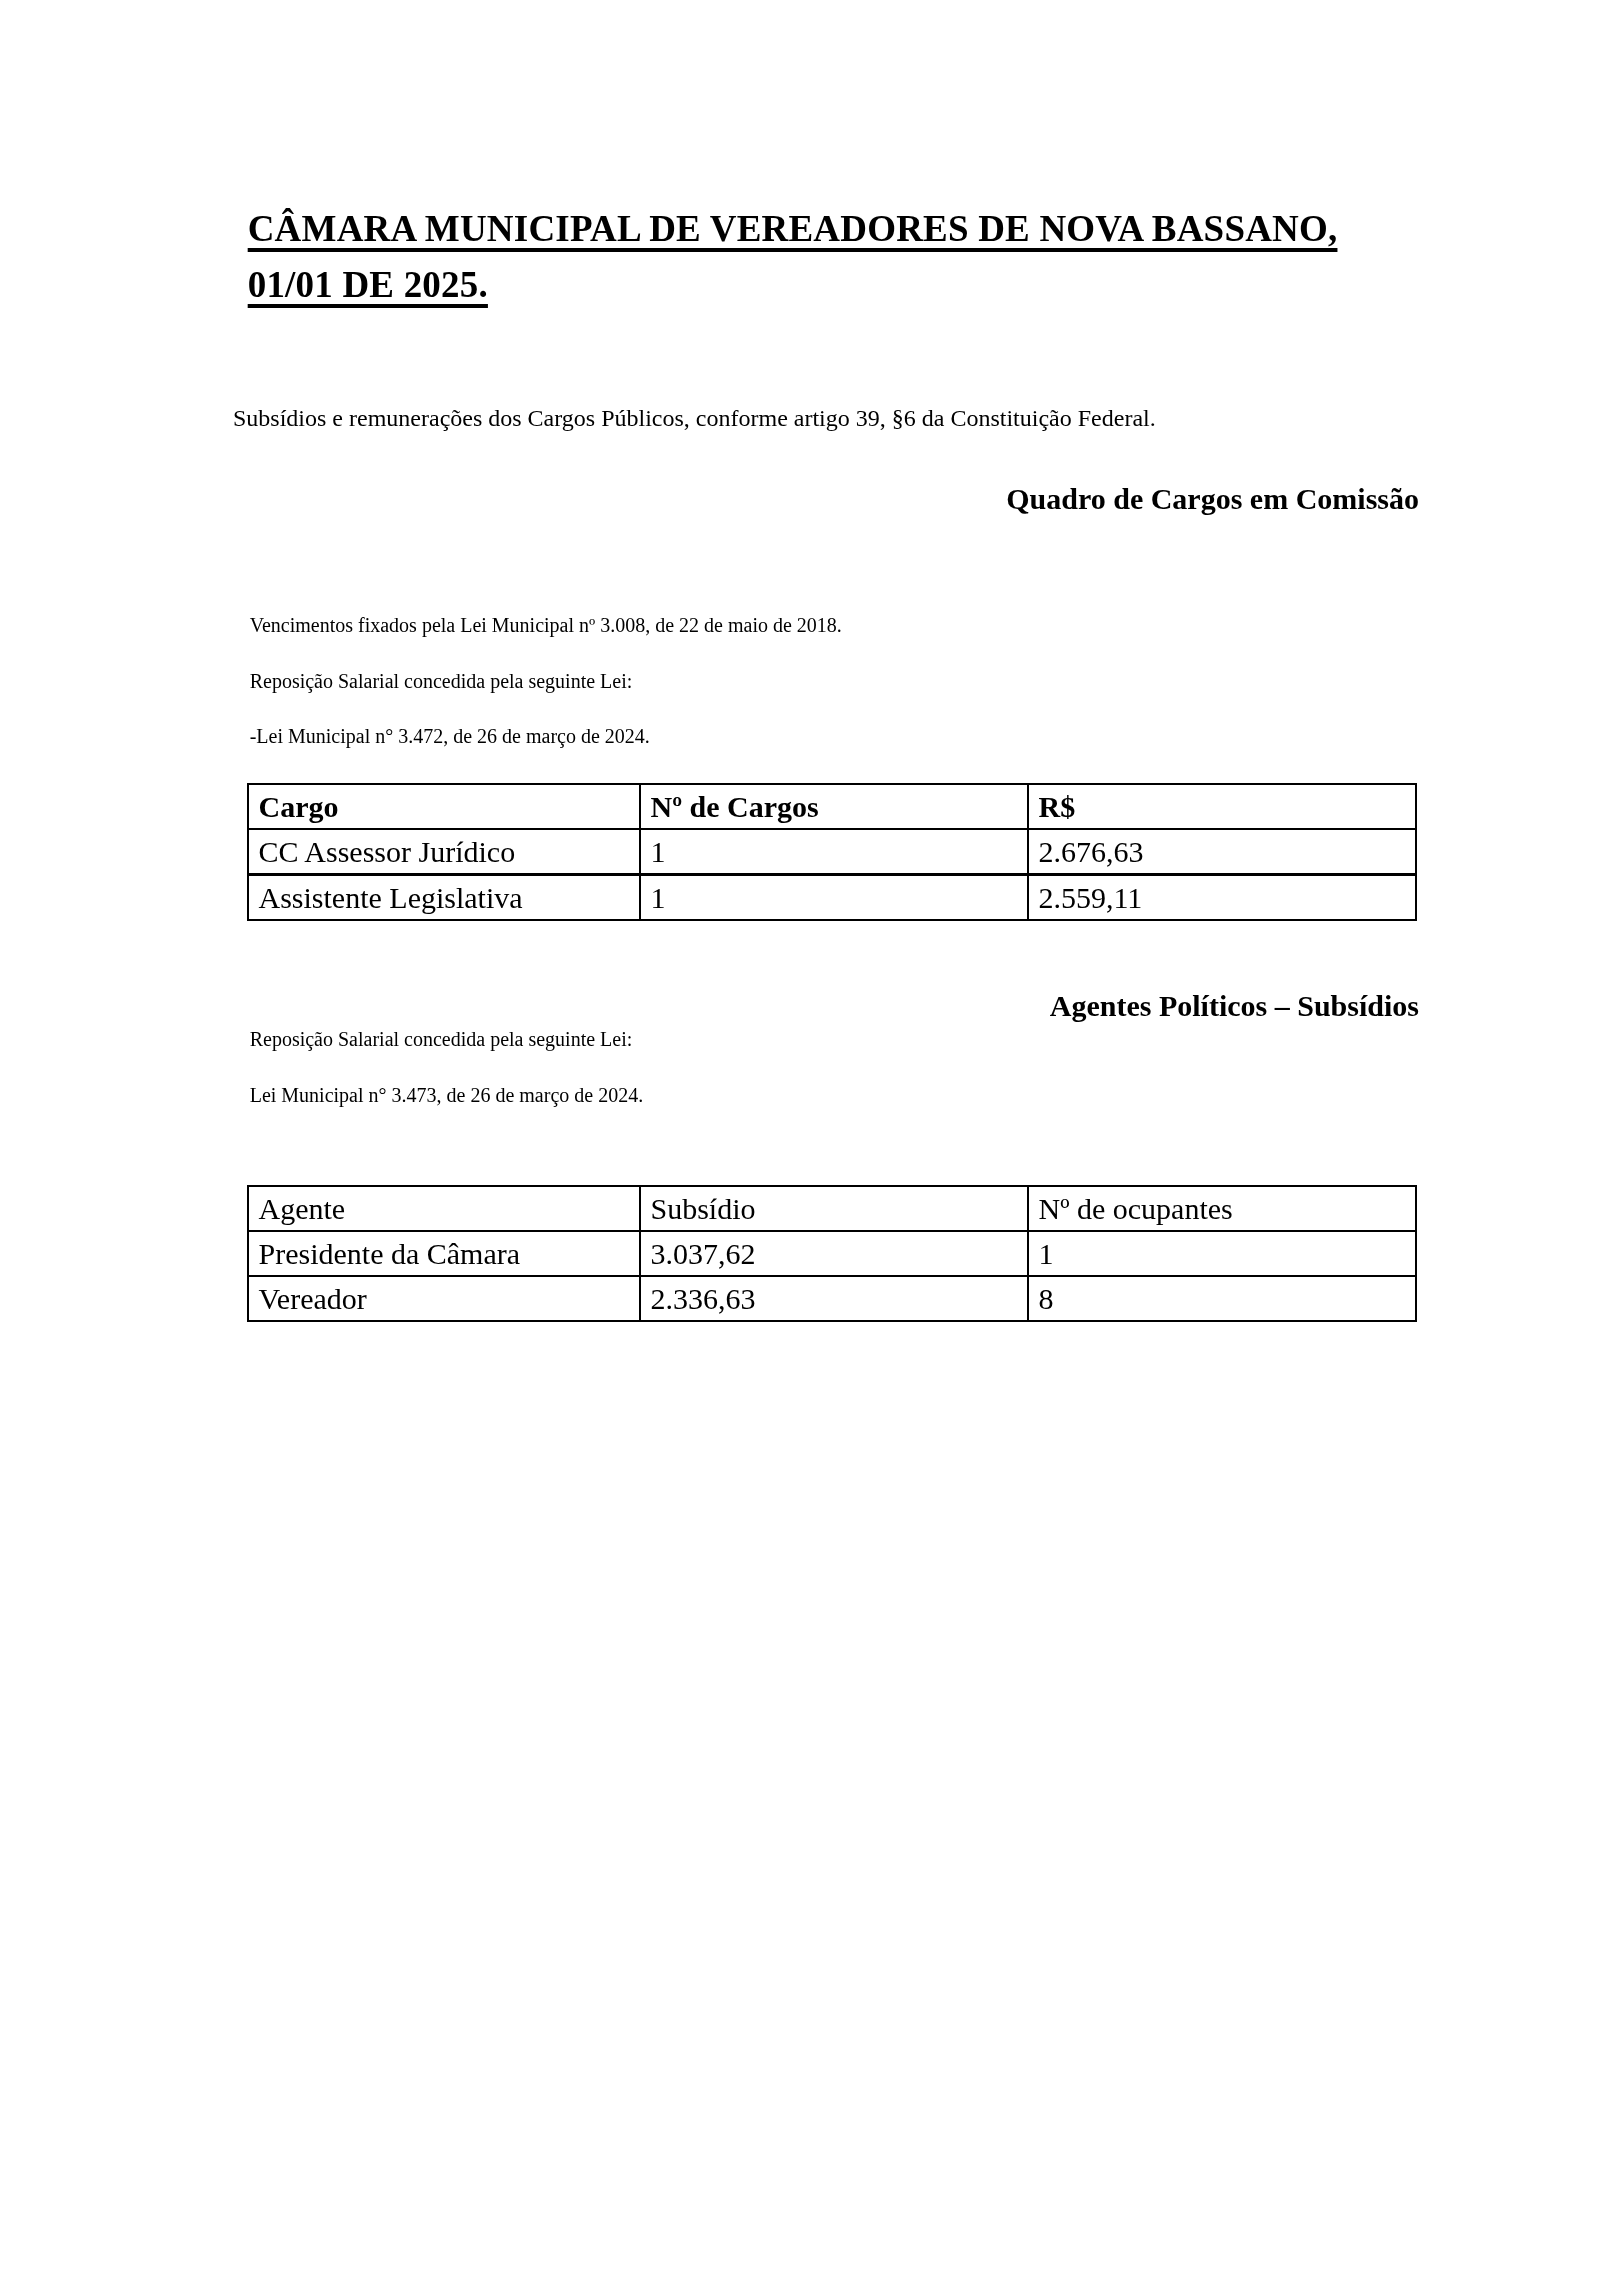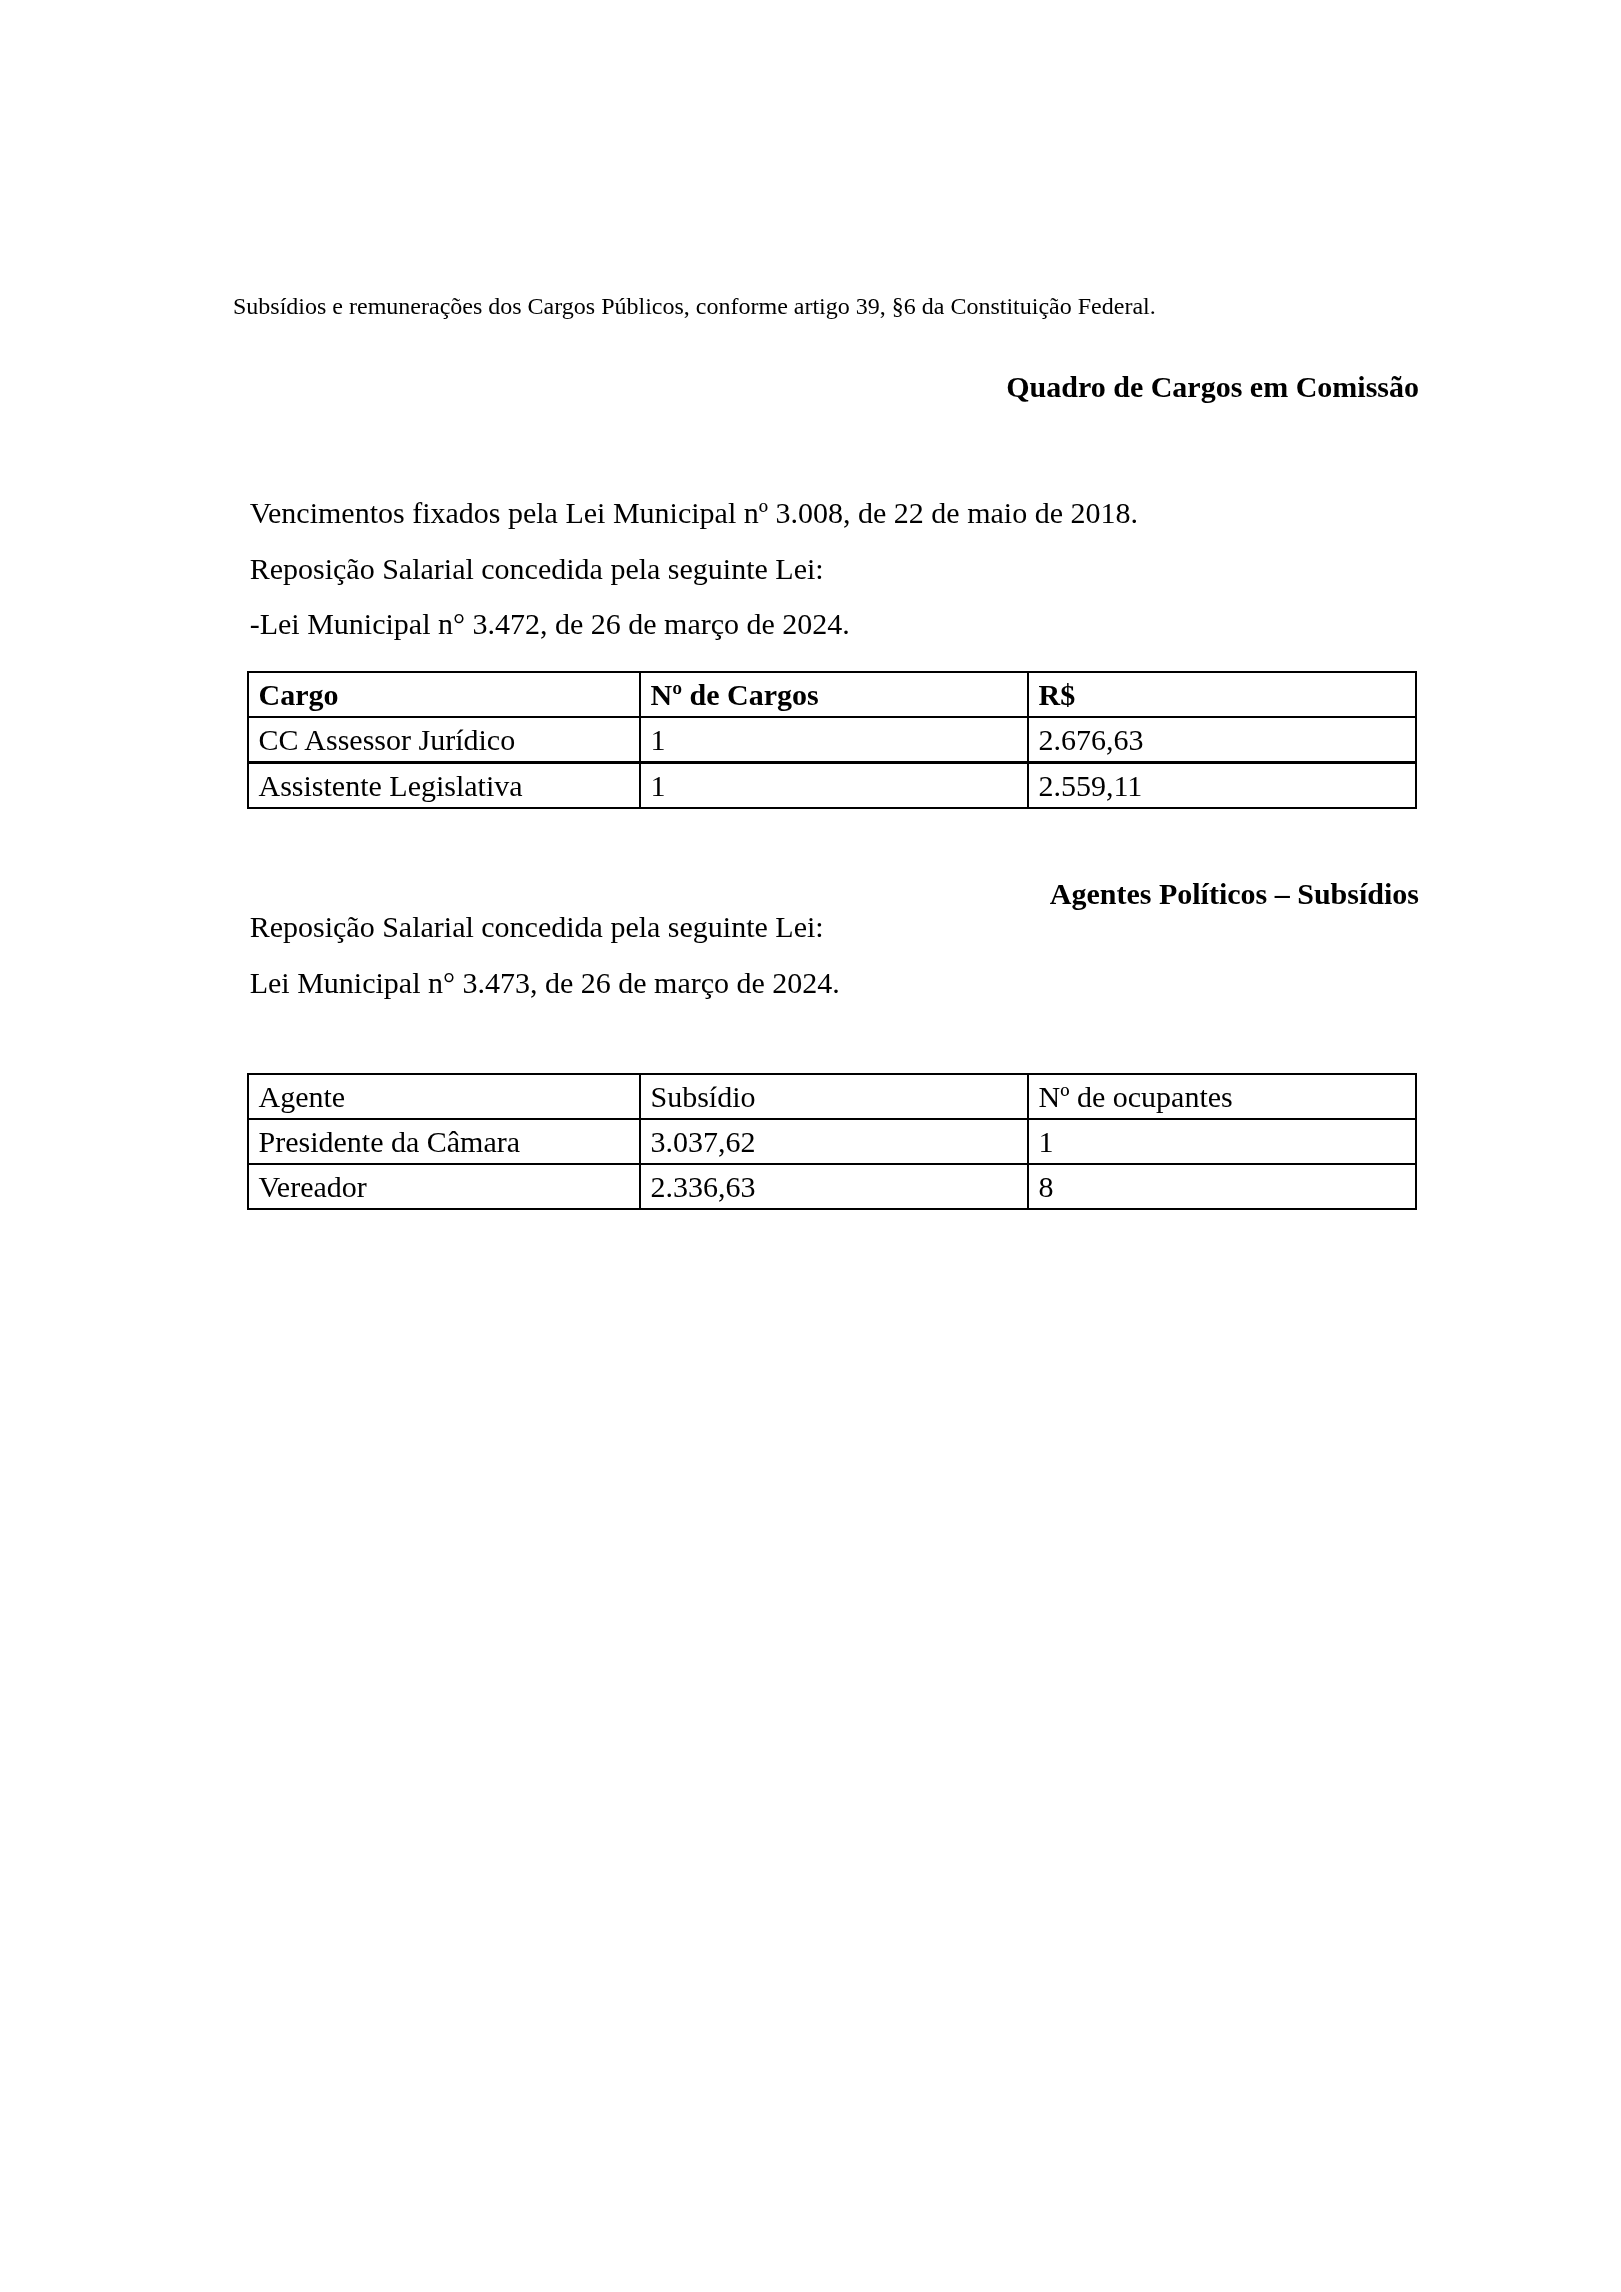--- a/index.html
+++ b/index.html
@@ -42,21 +42,21 @@
     font-size: 30px;
     font-weight: bold;
     text-align: right;
     line-height: 35px;
   }
   .section-heading.second {
     margin-top: 67px;
   }
   .law-line {
     margin: 0 0 23.5px 16.7px;
-    font-size: 30px;
+    font-size: 20px;
     line-height: 32px;
     white-space: pre-wrap;
   }
   .law-line.first {
     margin-top: 93px;
   }
   .law-line.first-s2 {
     margin-top: 71px;
   }
   table.doc-table {
@@ -86,20 +86,21 @@
   table.doc-table th.bold-header { font-weight: bold; }
   table.doc-table th.plain-header { font-weight: normal; }
   table.doc-table tr.thick-bottom td { border-bottom-width: 3.9px; }
 </style>
 </head>
 <body>
 
 <div class="page">
   <div class="content">
 
+    <h1 class="doc-title">CÂMARA MUNICIPAL DE VEREADORES DE NOVA BASSANO, 01/01 DE 2025.</h1>
 
     <p class="intro">Subsídios e remunerações dos Cargos Públicos, conforme artigo 39, §6 da Constituição Federal.</p>
 
     <h2 class="section-heading">Quadro de Cargos em Comissão</h2>
 
     <p class="law-line first">Vencimentos fixados pela Lei Municipal nº 3.008, de 22 de maio de 2018.</p>
     <p class="law-line">Reposição Salarial concedida pela seguinte Lei:</p>
     <p class="law-line">-Lei Municipal n° 3.472, de 26 de março de 2024.</p>
 
     <table class="doc-table">

